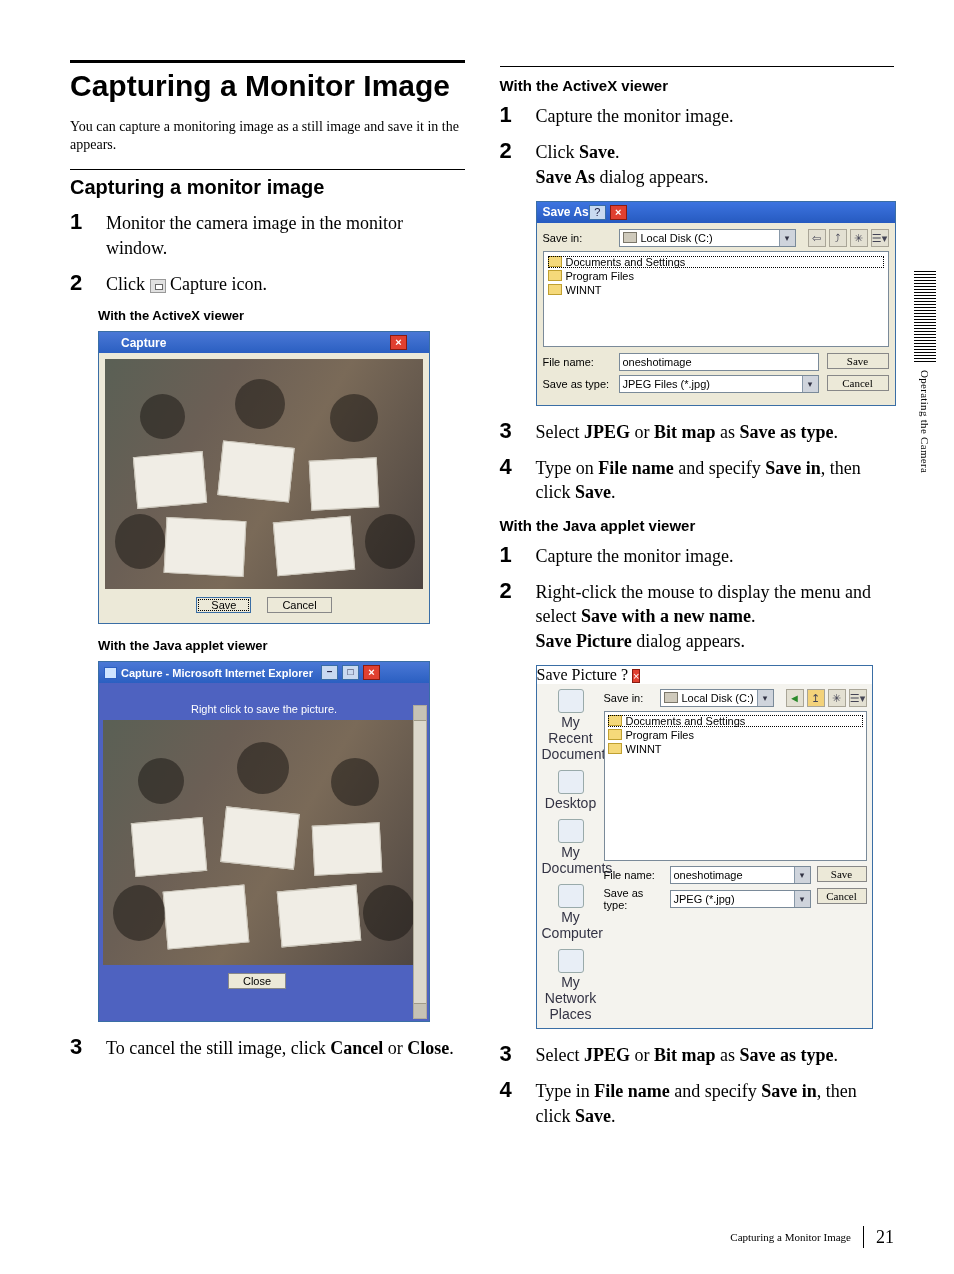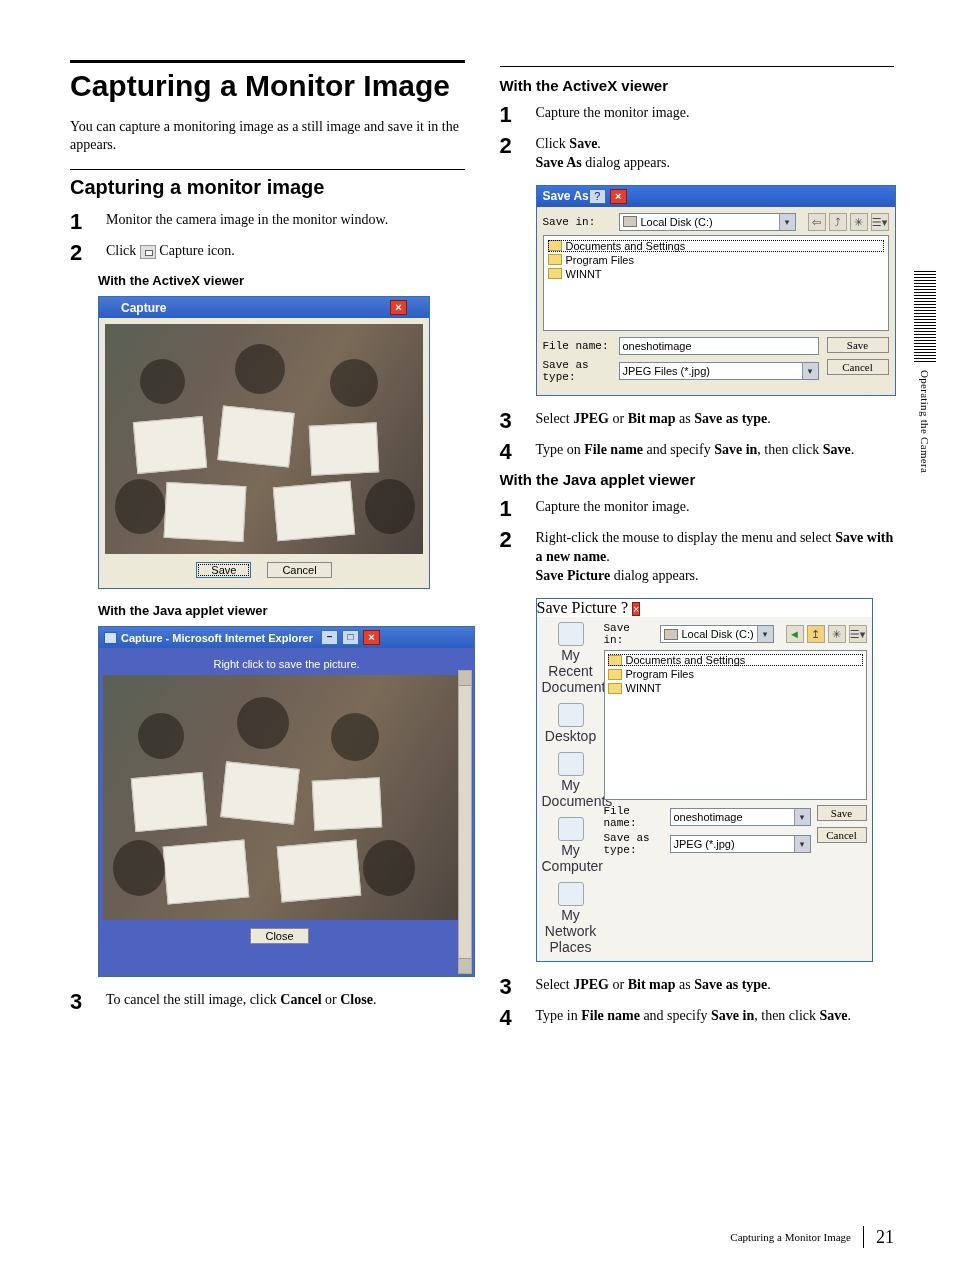--- a/index.html
+++ b/index.html
@@ -53,21 +53,21 @@
   ol.steps {
     list-style: none;
     padding: 0;
     margin: 0 0 10px 0;
     counter-reset: step;
   }
   ol.steps > li {
     counter-increment: step;
     position: relative;
     padding-left: 36px;
-    font-size: 14px;
+    font-size: 18px;
     line-height: 1.35;
     margin-bottom: 12px;
   }
   ol.steps > li::before {
     content: counter(step);
     position: absolute;
     left: 0;
     top: -4px;
     font-family: Arial, Helvetica, sans-serif;
     font-size: 22px;
@@ -140,42 +140,42 @@
   .btnrow { display: flex; justify-content: center; gap: 16px; padding: 8px 0 4px 0; }
   .xpbtn {
     font-family: Tahoma, Arial, sans-serif;
     font-size: 11px;
     background: #ece9d8;
     border: 1px solid #888;
     padding: 1px 14px;
   }
   .xpbtn.focus { outline: 1px dotted #000; outline-offset: -3px; border-color: #3a6ea5; }
   
-  .javafig { width: 377px; }
+  .javafig { width: 332px; }
   .javafig .ie-title {
     background: linear-gradient(#4a78d6, #2b5fc1);
     color: #fff;
     font-family: Tahoma, Arial, sans-serif;
     font-size: 11px;
     font-weight: bold;
     padding: 3px 5px;
     display: flex; align-items: center; gap: 4px;
   }
   .ie-icon { width: 13px; height: 12px; background: #cfe4ff; border: 1px solid #2b5fc1; }
   .javafig .client {
     background: #4e62c0;
     padding: 0 4px 28px 4px;
     position: relative;
   }
   .java-hint {
     color: #fff;
     font-family: Tahoma, Arial, sans-serif;
     font-size: 11px;
     text-align: center;
-    padding: 10px 0 5px 0;
+    padding: 20px 0 5px 0;
   }
   .scrollbar-v {
     position: absolute; right: 2px; top: 22px; bottom: 2px; width: 14px;
     background: #dcd8cc;
     border: 1px solid #b0ab9a;
   }
   .scrollbar-v::before { content:""; position:absolute; top:0; left:0; right:0; height:14px; background:#c6c2b5; border-bottom:1px solid #a09a88; }
   .scrollbar-v::after { content:""; position:absolute; bottom:0; left:0; right:0; height:14px; background:#c6c2b5; border-top:1px solid #a09a88; }
   
   .savefig { width: 360px; margin-left: 36px; }
@@ -183,21 +183,21 @@
     background: linear-gradient(#3d74e0, #265ac0);
     color: #fff;
     font-family: Tahoma, Arial, sans-serif;
     font-size: 12px; font-weight: bold;
     padding: 3px 6px;
     display: flex; align-items:center;
   }
   .savefig .help { width:17px; height:15px; background:#c9daf0; border:1px solid #3a6ea5; color:#224; font: 11px Arial; text-align:center; margin-right:4px; }
   .savefig .body2 { background: #ece9d8; font-family: Tahoma, Arial, sans-serif; font-size: 11px; padding: 6px 6px 8px 6px; }
   .row { display: flex; align-items: center; gap: 6px; margin-bottom: 4px; }
-  .label { width: 70px; font-family: Liberation Mono, monospace; }
+  .label { width: 70px; }
   .combo {
     flex: 1;
     background: #fff;
     border: 1px solid #7a8a99;
     height: 18px;
     display: flex; align-items: center;
     padding: 0 3px;
     position: relative;
   }
   .combo .arrow {

